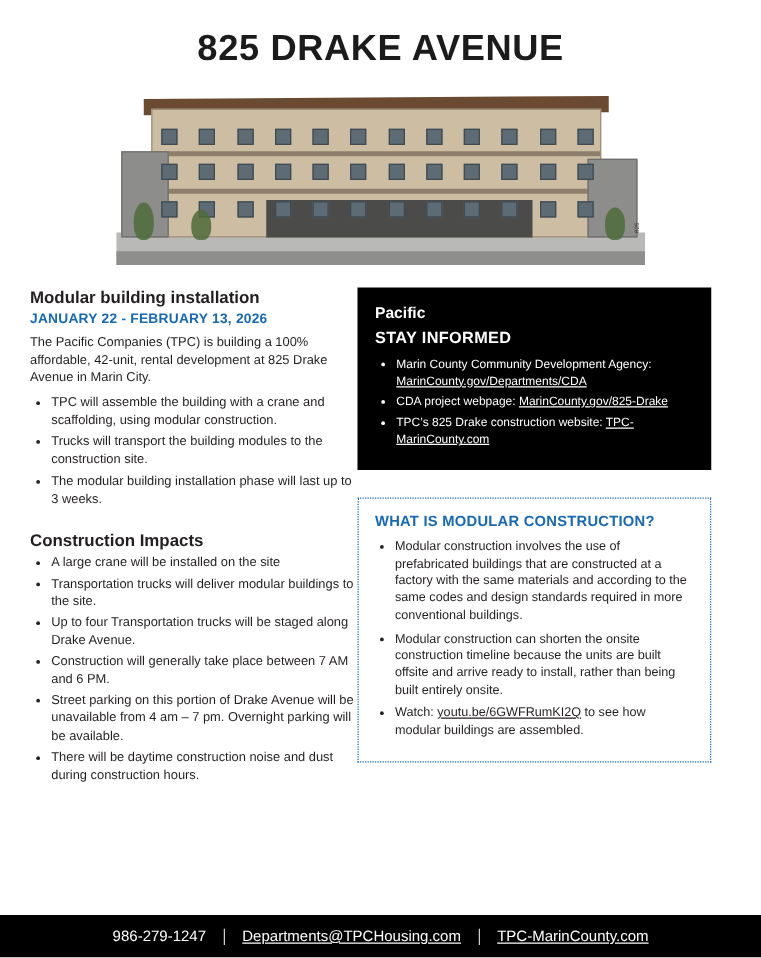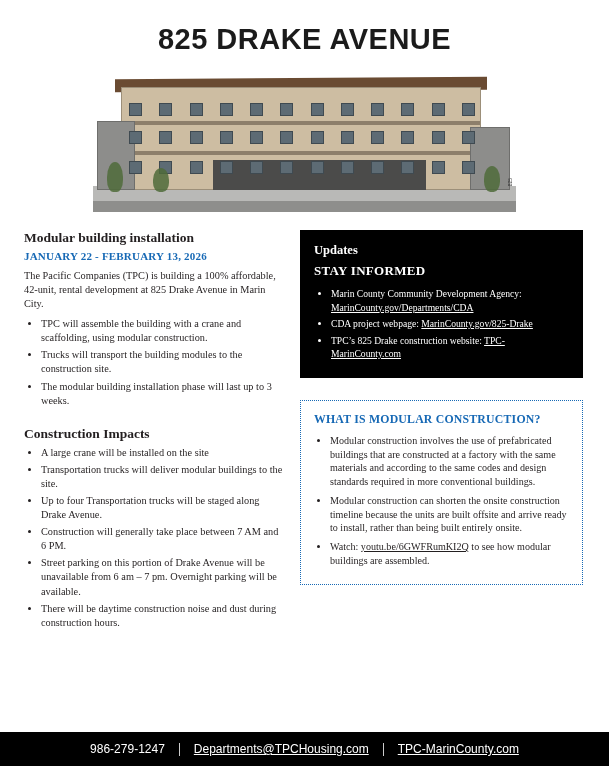--- a/index.html
+++ b/index.html
@@ -157,23 +157,21 @@
     bottom: 34px;
     font-size: 5px;
     color: #333;
     transform: rotate(-90deg);
     transform-origin: right bottom;
   }
 
   
   .columns {
     display: flex;
-    gap: 14px;
     margin-top: 18px;
-    font-family: Liberation Serif, serif;
   }
   .col-left { width: 262px; }
   .col-right { width: 283px; }
 
   h2.section-title {
     font-size: 13.5px;
     font-weight: bold;
     color: #231f20;
     margin: 0 0 4px 0;
   }
@@ -378,29 +376,29 @@
       </ul>
 
       <div class="block-gap"></div>
 
       <h2 class="section-title">Construction Impacts</h2>
       <ul class="bullets">
         <li>A large crane will be installed on the site</li>
         <li>Transportation trucks will deliver modular buildings to the site.</li>
         <li>Up to four Transportation trucks will be staged along Drake Avenue.</li>
         <li> Construction will generally take place between 7 AM and 6 PM.</li>
-        <li>Street parking on this portion of Drake Avenue will be unavailable from 6 am – 7 pm. Overnight parking will be available.</li>
+        <li>Street parking on this portion of Drake Avenue will be unavailable from 4 am – 7 pm. Overnight parking will be available.</li>
         <li>There will be daytime construction noise and dust during construction hours.</li>
       </ul>
     </div>
 
     <div class="col-right">
 
       <div class="updates-box">
-        <div class="u-title">Updates</div>
+        <div class="u-title">Pacific</div>
         <div class="u-sub">STAY INFORMED</div>
         <ul>
           <li><span>Marin County Community Development Agency: </span><a href="#">MarinCounty.gov/Departments/CDA</a></li>
           <li><span>CDA project webpage: </span><a href="#">MarinCounty.gov/825-Drake</a></li>
           <li><span>TPC’s 825 Drake construction website: </span><a href="#">TPC-MarinCounty.com</a></li>
         </ul>
       </div>
 
       <div class="modular-box">
         <div class="m-title">WHAT IS MODULAR CONSTRUCTION?</div>

